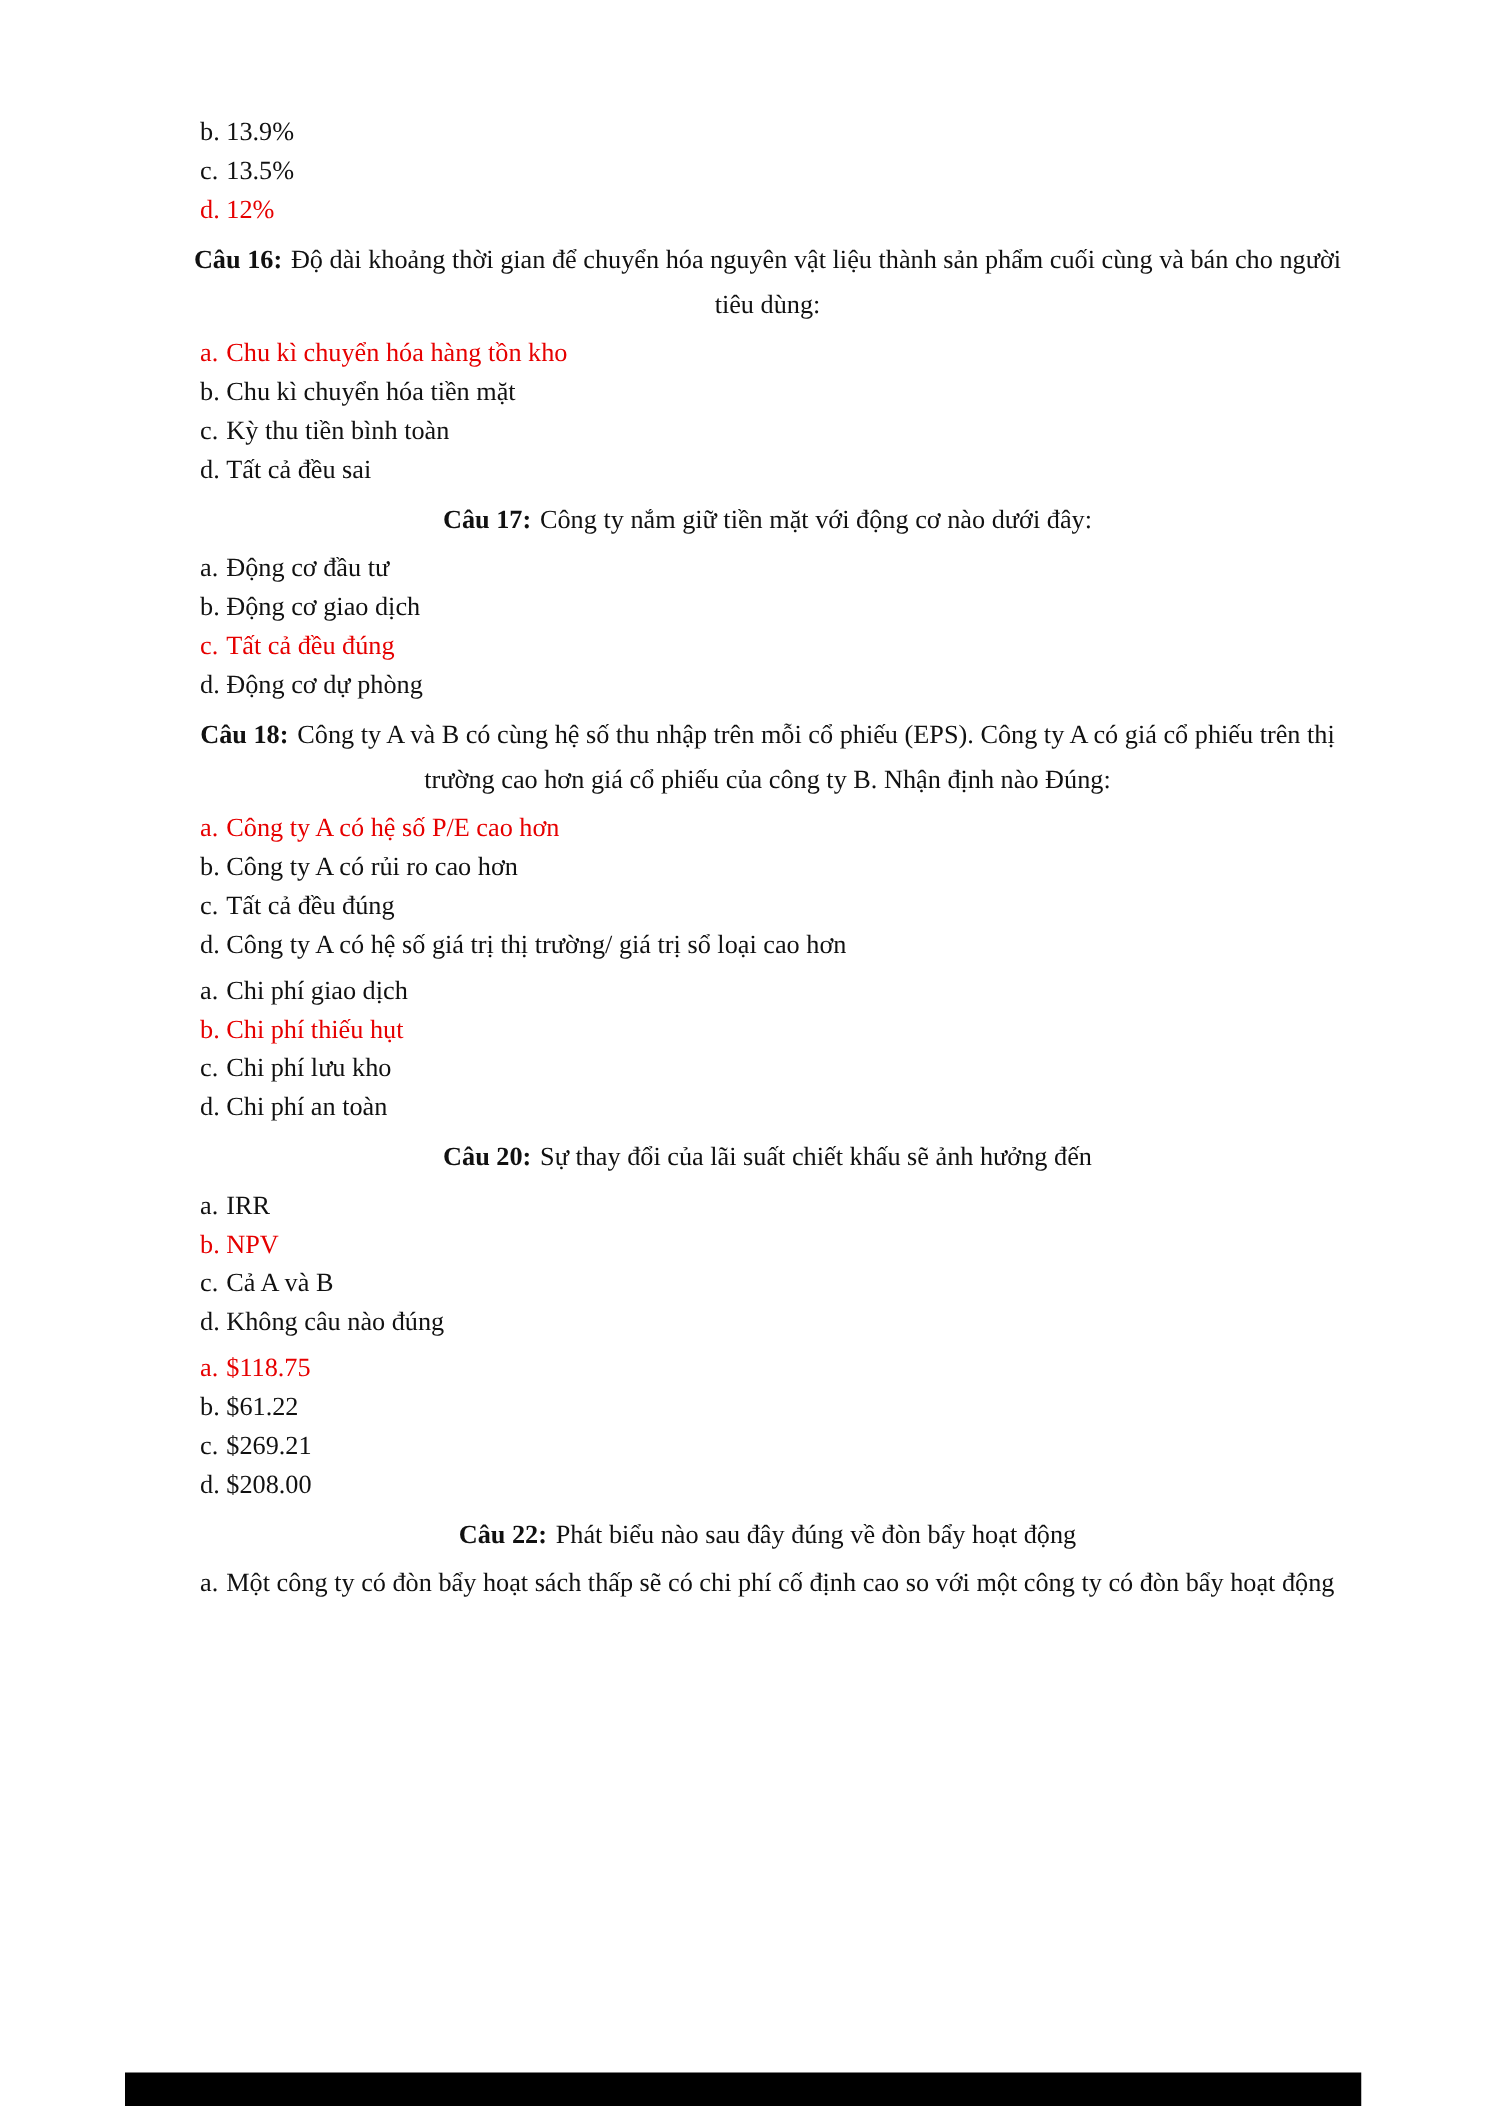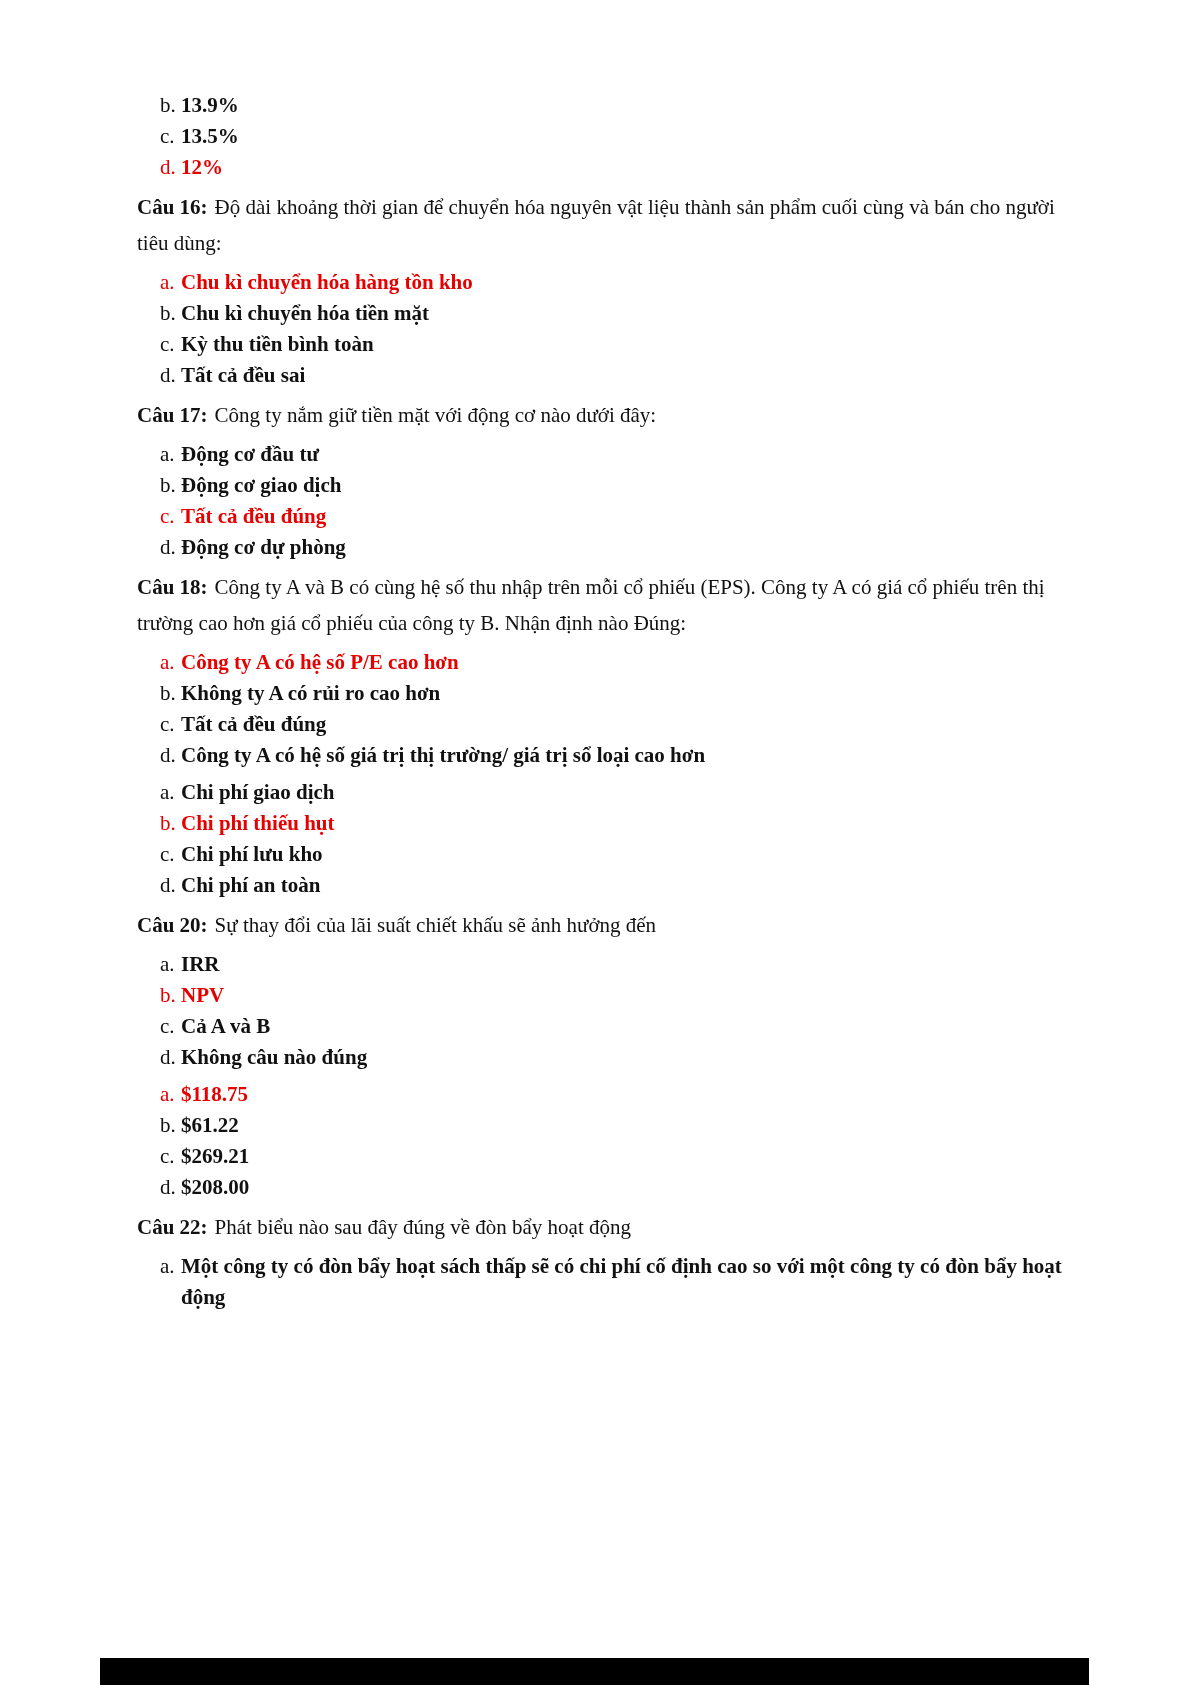--- a/index.html
+++ b/index.html
@@ -12,21 +12,21 @@
     font-family: "Liberation Serif", "DejaVu Serif", serif;
     color: #111111;
   }
   .doc {
     padding: 84px 100px 0 137px;
   }
   .q-text {
     font-size: 21px;
     line-height: 36px;
     margin: 6px 0 0 0;
-    text-align: left;
+    text-align: center;
   }
   .q-num {
     font-weight: bold;
     margin-right: 7px;
   }
   ol.options {
     list-style: none;
     margin: 6px 0 6px 23px;
   }
   li.option {
@@ -34,21 +34,20 @@
     font-size: 21px;
     line-height: 31px;
     align-items: flex-start;
   }
   .opt-letter {
     flex: 0 0 21px;
     width: 21px;
   }
   .opt-text {
     flex: 1 1 auto;
-    font-weight: bold;
   }
   li.option[data-correct="true"] {
     color: var(--correct-color, #e60000);
   }
   .bottom-bar {
     position: absolute;
     left: 100px;
     bottom: 0;
     width: 989px;
     height: 27px;
@@ -118,21 +117,21 @@
   </div>
       <div class="question">
     <p class="q-text"><span class="q-num">Câu 18:</span><span class="q-body">Công ty A và B có cùng hệ số thu nhập trên mỗi cổ phiếu (EPS). Công ty A có giá cổ phiếu trên thị trường cao hơn giá cổ phiếu của công ty B. Nhận định nào Đúng:</span></p>
     <ol class="options">
           <li class="option" data-correct="true">
     <span class="opt-letter">a.</span>
     <span class="opt-text">Công ty A có hệ số P/E cao hơn</span>
   </li>
           <li class="option" data-correct="false">
     <span class="opt-letter">b.</span>
-    <span class="opt-text">Không ty A có rủi ro cao hơn</span>
+    <span class="opt-text">Công ty A có rủi ro cao hơn</span>
   </li>
           <li class="option" data-correct="false">
     <span class="opt-letter">c.</span>
     <span class="opt-text">Tất cả đều đúng</span>
   </li>
           <li class="option" data-correct="false">
     <span class="opt-letter">d.</span>
     <span class="opt-text">Công ty A có hệ số giá trị thị trường/ giá trị sổ loại cao hơn</span>
   </li>
         </ol>

